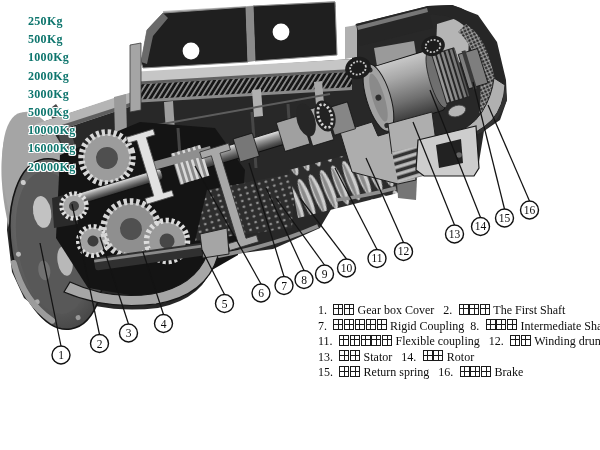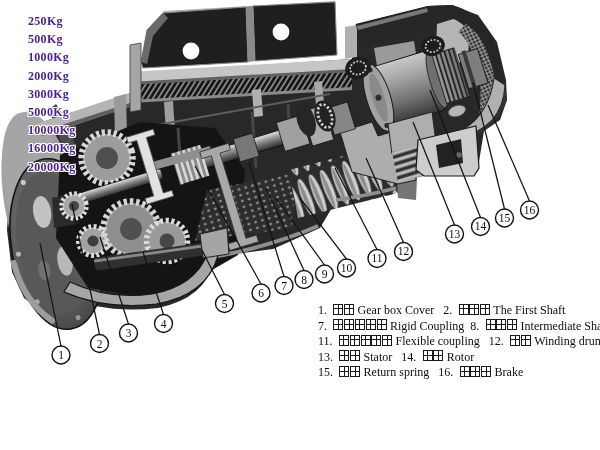--- a/index.html
+++ b/index.html
@@ -1,18 +1,18 @@
 <!DOCTYPE html>
 <html><head>
 <meta charset="utf-8">
 <style>
 html,body{margin:0;padding:0;background:#fff;}
 #page{position:relative;width:600px;height:450px;background:#fff;overflow:hidden;
   font-family:"Liberation Serif",serif;}
-#weights{position:absolute;left:28px;top:12px;font-weight:bold;font-size:12px;line-height:18.2px;color:#4c1d95;letter-spacing:0.3px;
+#weights{position:absolute;left:28px;top:12px;font-weight:bold;font-size:12px;line-height:18.2px;color:#0f766e;letter-spacing:0.3px;
   text-shadow:-1px -1px 0 #fff,1px -1px 0 #fff,-1px 1px 0 #fff,1px 1px 0 #fff,0 -1px 0 #fff,0 1px 0 #fff,-1px 0 0 #fff,1px 0 0 #fff;}
 #legend{position:absolute;left:318px;top:303px;font-size:12px;line-height:15.6px;color:#0d0d0d;white-space:nowrap;}
 .cjk{display:inline-block;width:8px;height:8.8px;vertical-align:-0.5px;margin:0 0.4px;
   border:1px solid #1a1a1a;
   background:
    linear-gradient(#1a1a1a,#1a1a1a) 0 3.5px/8.5px 1px no-repeat,
    linear-gradient(#1a1a1a,#1a1a1a) 3.5px 0/1px 9px no-repeat;}
 </style>
 </head>
 <body>

